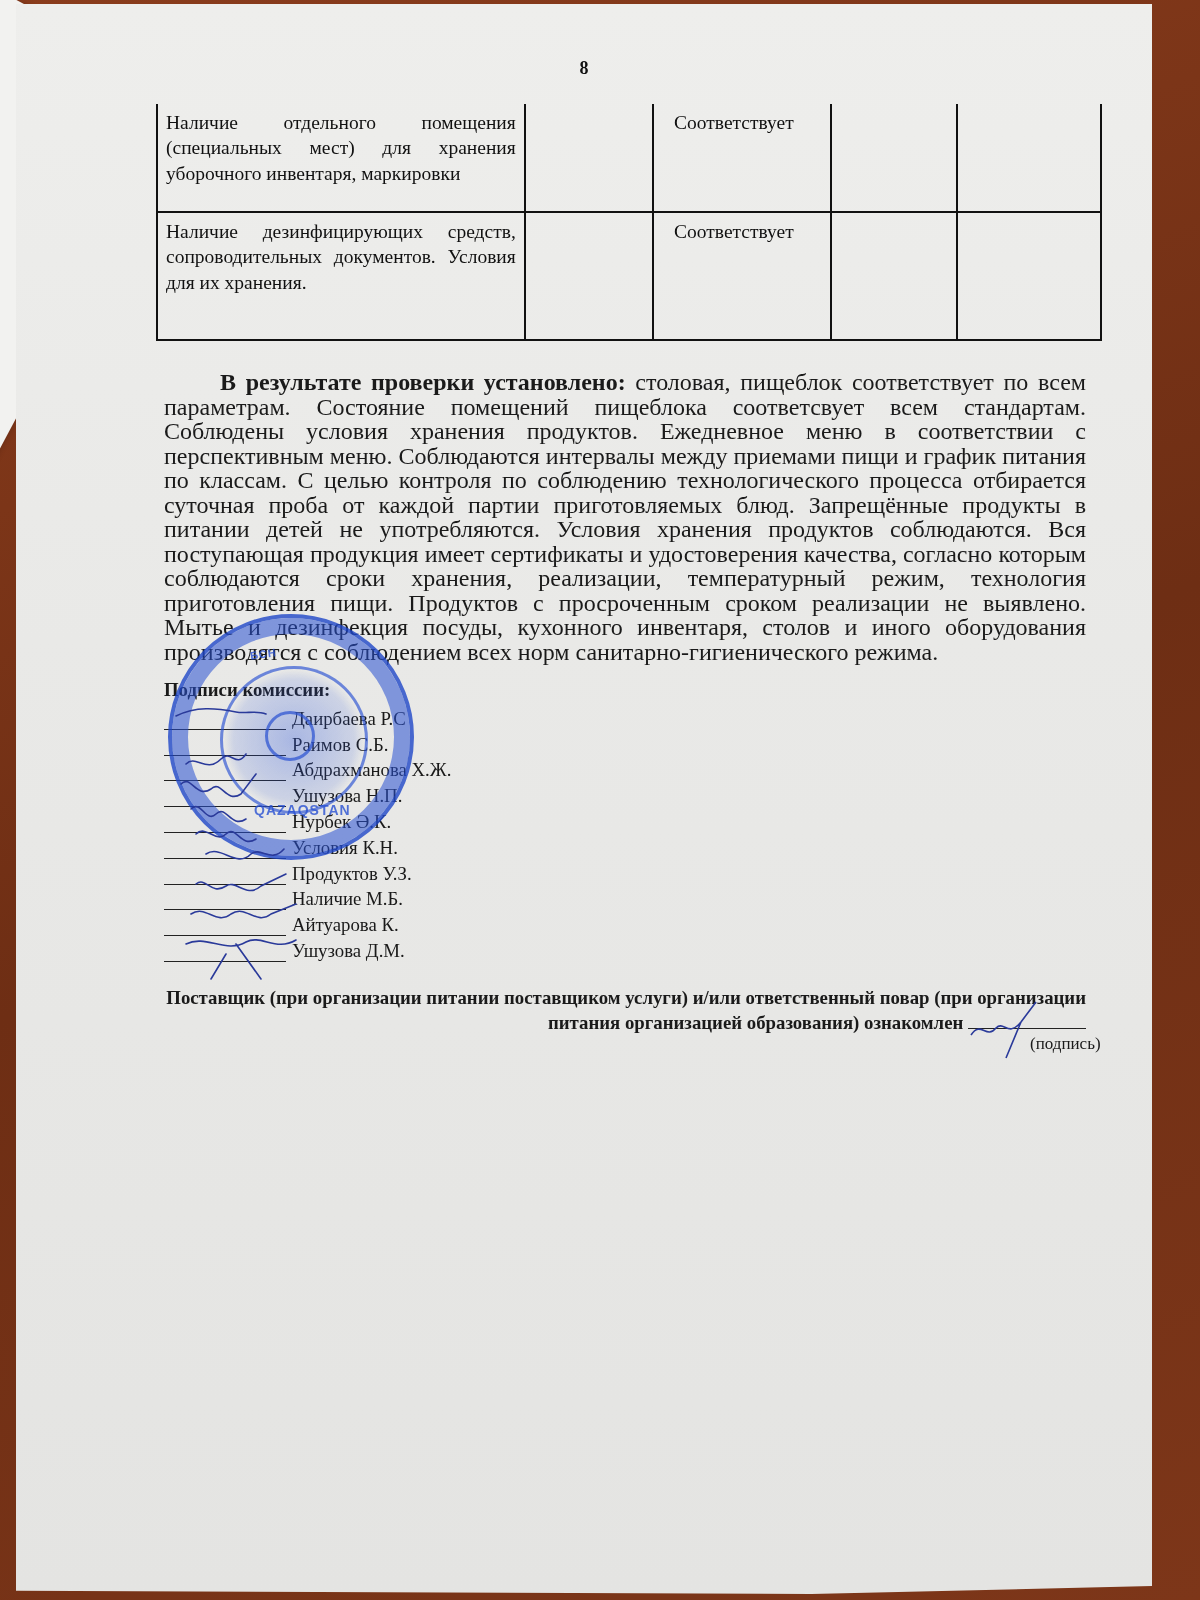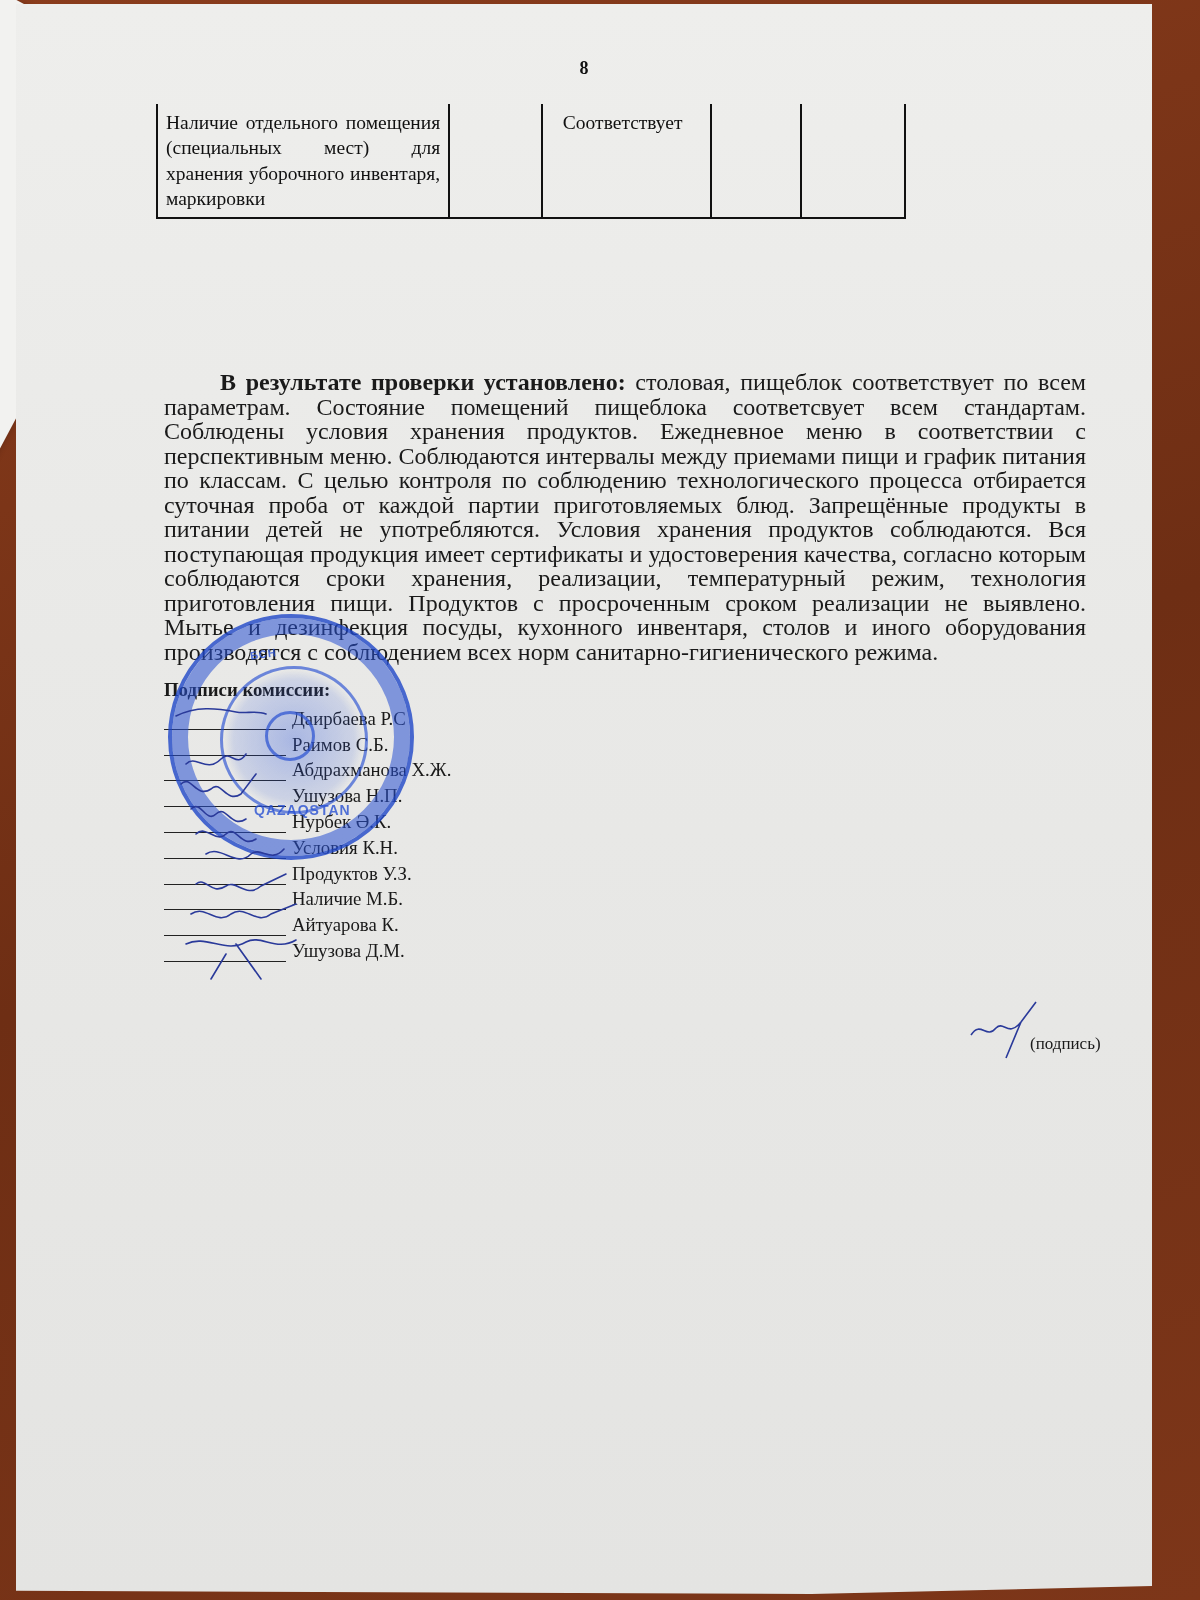--- a/index.html
+++ b/index.html
@@ -18,21 +18,21 @@
       position: absolute; left: 16px; top: 4px; width: 1136px; height: 1590px;
       background: linear-gradient(180deg, #eeeeec 0%, #e9e9e7 40%, #e4e4e2 100%);
       box-shadow: 0 2px 8px rgba(0,0,0,0.35);
       clip-path: polygon(0 0, 100% 0, 100% 99.5%, 70% 100%, 0 99.8%);
     }
     .page-number {
       position: absolute; left: 0; right: 0; top: 54px; text-align: center;
       font-size: 18px; font-weight: bold; color: #111;
     }
     table.checklist {
-      position: absolute; left: 140px; top: 100px; width: 750px;
+      position: absolute; left: 140px; top: 100px; width: 946px;
       border-collapse: collapse; color: #111; font-size: 19.5px; line-height: 1.3;
     }
     table.checklist td { border: 2px solid #111; vertical-align: top; padding: 6px 8px; }
     table.checklist tr:first-child td { border-top: none; }
     table.checklist td.criterion { width: 349px; text-align: justify; text-align-last: left; }
     table.checklist td.c2 { width: 110px; }
     table.checklist td.c3 { width: 148px; padding-left: 20px; }
     table.checklist td.c4 { width: 107px; }
     table.checklist td.c5 { width: 126px; }
     table.checklist tr.r1 td { height: 95px; }
@@ -86,20 +86,27 @@
 
 <div class="back-sheet"></div>
 
 <div class="page">
   <div class="page-number">8</div>
 
   <table class="checklist">
     <tbody>
         <tr class="r1">
       <td class="criterion">Наличие отдельного помещения (специальных мест) для хранения уборочного инвентаря, маркировки</td>
+      <td class="c2"></td>
+      <td class="c3">Соответствует</td>
+      <td class="c4"></td>
+      <td class="c5"></td>
+    </tr>
+    <tr class="r2">
+      <td class="criterion">Наличие дезинфицирующих средств, сопроводительных документов. Условия для их хранения.</td>
       <td class="c2"></td>
       <td class="c3">Соответствует</td>
       <td class="c4"></td>
       <td class="c5"></td>
     </tr>
   </tbody>
     </table>
 
   <p class="conclusion" style="margin:0;"><b>В результате проверки установлено:</b><span> столовая, пищеблок соответствует по всем параметрам. Состояние помещений пищеблока соответсвует всем стандартам. Соблюдены условия хранения продуктов. Ежедневное меню в соответствии с перспективным меню. Соблюдаются интервалы между приемами пищи и график питания по классам. С целью контроля по соблюдению технологического процесса отбирается суточная проба от каждой партии приготовляемых блюд. Запрещённые продукты в питании детей не употребляются. Условия хранения продуктов соблюдаются. Вся поступающая продукция имеет сертификаты и удостоверения качества, согласно которым соблюдаются сроки хранения, реализации, температурный режим, технология приготовления пищи. Продуктов  с просроченным сроком реализации не выявлено. Мытье и дезинфекция посуды, кухонного инвентаря, столов и иного оборудования производятся с соблюдением всех норм санитарно-гигиенического режима.</span></p>
 
@@ -163,17 +170,18 @@
       <path d="M25 105 C35 95, 40 120, 50 110 C60 100, 65 125, 80 115"></path>
       <path d="M30 130 C40 120, 50 140, 60 130 C70 120, 75 145, 90 135"></path>
       <path d="M40 150 C55 140, 70 165, 85 150 C95 142, 105 160, 118 145"></path>
       <path d="M30 180 C40 172, 45 192, 60 182 C70 175, 80 195, 95 182 L120 170"></path>
       <path d="M25 210 C40 200, 50 222, 65 210 C80 200, 90 222, 105 210 L130 200"></path>
       <path d="M20 240 C40 230, 60 250, 80 238 C95 230, 110 248, 130 236"></path>
       <path d="M60 250 L45 275 M70 240 L95 275"></path>
     </g>
   </svg>
 
+  <div class="supplier"><span>Поставщик (при организации питании поставщиком услуги) и/или ответственный повар (при организации питания организацией образования) ознакомлен</span> <span class="sig-line"></span></div>
   <svg class="supplier-signature" viewBox="0 0 80 60">
     <path d="M5 35 C15 20, 20 40, 30 28 C38 20, 42 38, 55 22 L70 2 M55 22 L40 58" fill="none" stroke="#2a3a9a" stroke-width="1.6"></path>
   </svg>
   <div class="sig-caption">(подпись)</div>
 </div>
 
 </body></html>

